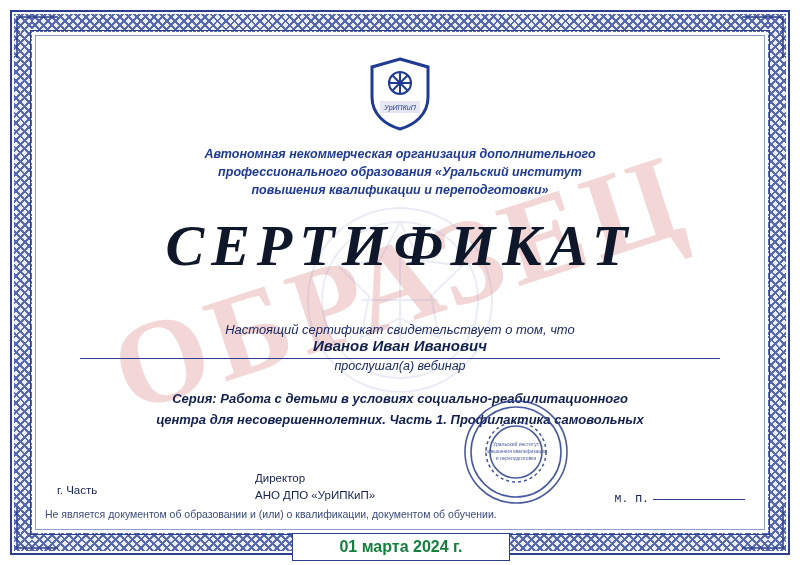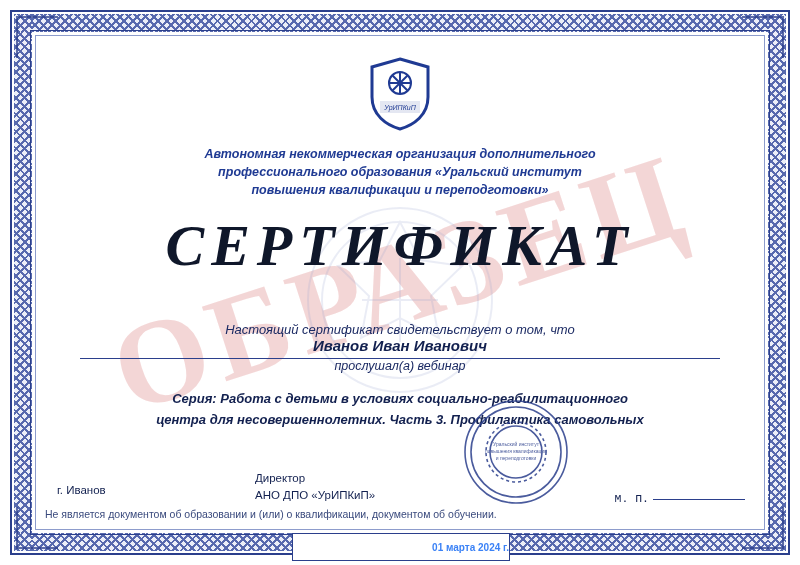--- a/index.html
+++ b/index.html
@@ -235,26 +235,26 @@
   }
 
   .date-box {
     position: absolute;
     left: 292px;
     top: 533px;
     width: 216px;
     height: 26px;
     border: 1.5px solid #2b3f8c;
     background: #fff;
-    color: #3b82f6;
-    font-size: 10px;
+    color: #15803d;
+    font-size: 16px;
     font-weight: bold;
     display: flex;
     align-items: center;
-    justify-content: flex-end;
+    justify-content: center;
   }
 </style>
 </head>
 <body>
 
 <div class="page">
 
   <div class="border-band"></div>
   <div class="border-band-mask"></div>
   <div class="border-outer"></div>
@@ -301,40 +301,40 @@
 
     <div class="name-row">
       <div class="name">Иванов Иван Иванович</div>
       <div class="rule"></div>
     </div>
 
     <div class="action">прослушал(а) вебинар</div>
 
     <div class="course">
       <div>Серия: Работа с детьми в условиях социально-реабилитационного</div>
-      <div>центра для несовершеннолетних. Часть 3. Профилактика самовольных</div>
+      <div>центра для несовершеннолетних. Часть 1. Профилактика самовольных</div>
     </div>
   </div>
 
   <svg class="seal" viewBox="0 0 108 108">
     <g fill="none" stroke="#2b3f8c" stroke-width="1.6">
       <circle cx="54" cy="54" r="51"></circle>
       <circle cx="54" cy="54" r="45"></circle>
       <circle cx="54" cy="54" r="30" stroke-dasharray="3 3"></circle>
       <circle cx="54" cy="54" r="26"></circle>
     </g>
     <g fill="#2b3f8c" font-family="Liberation Sans, sans-serif" font-size="5" text-anchor="middle">
       <text x="54" y="48">Уральский институт</text>
       <text x="54" y="55">повышения квалификации</text>
       <text x="54" y="62">и переподготовки</text>
     </g>
   </svg>
 
   <div class="footer">
-    <div class="city">г. Иванов</div>
+    <div class="city">г. Часть</div>
     <div class="director">
       <div>Директор</div>
       <div>АНО ДПО «УрИПКиП»</div>
     </div>
     <div class="mp">
       <span>М. П.</span><span class="mp-rule"></span>
     </div>
   </div>
 
   <div class="disclaimer">Не является документом об образовании и (или) о квалификации, документом об обучении.</div>

